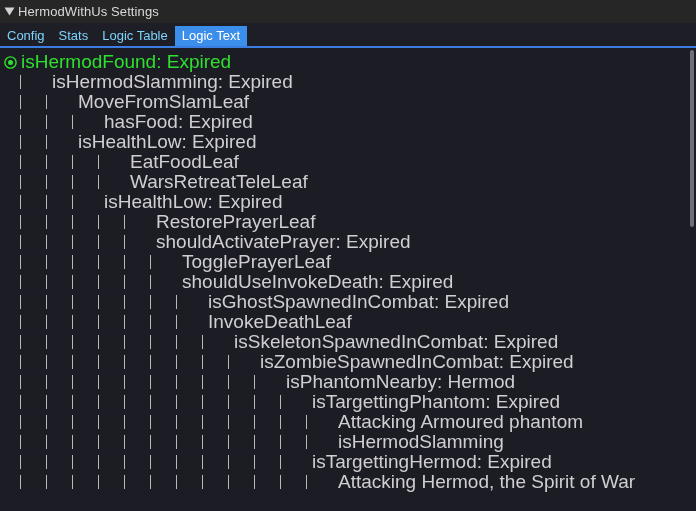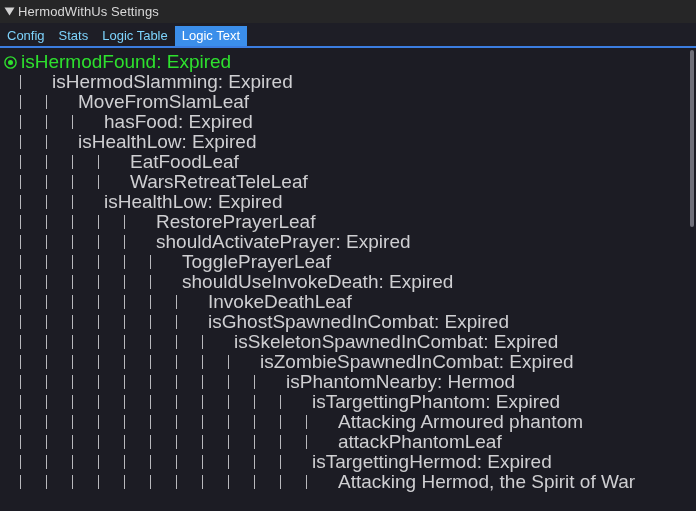--- a/index.html
+++ b/index.html
@@ -262,33 +262,33 @@
         <div class="row" style="height: 20px; line-height: 20px;">
           <span class="guides">
             <i class="guide" style="left: 20px; background: rgb(185, 185, 189);"></i>
             <i class="guide" style="left: 46px; background: rgb(185, 185, 189);"></i>
             <i class="guide" style="left: 72px; background: rgb(185, 185, 189);"></i>
             <i class="guide" style="left: 98px; background: rgb(185, 185, 189);"></i>
             <i class="guide" style="left: 124px; background: rgb(185, 185, 189);"></i>
             <i class="guide" style="left: 150px; background: rgb(185, 185, 189);"></i>
             <i class="guide" style="left: 176px; background: rgb(185, 185, 189);"></i>
           </span>
+          <span class="label" style="left: 208px; color: rgb(207, 207, 210);">isGhostSpawnedInCombat: Expired</span>
+        </div>
+        <div class="row" style="height: 20px; line-height: 20px;">
+          <span class="guides">
+            <i class="guide" style="left: 20px; background: rgb(185, 185, 189);"></i>
+            <i class="guide" style="left: 46px; background: rgb(185, 185, 189);"></i>
+            <i class="guide" style="left: 72px; background: rgb(185, 185, 189);"></i>
+            <i class="guide" style="left: 98px; background: rgb(185, 185, 189);"></i>
+            <i class="guide" style="left: 124px; background: rgb(185, 185, 189);"></i>
+            <i class="guide" style="left: 150px; background: rgb(185, 185, 189);"></i>
+            <i class="guide" style="left: 176px; background: rgb(185, 185, 189);"></i>
+          </span>
           <span class="label" style="left: 208px; color: rgb(207, 207, 210);">InvokeDeathLeaf</span>
-        </div>
-        <div class="row" style="height: 20px; line-height: 20px;">
-          <span class="guides">
-            <i class="guide" style="left: 20px; background: rgb(185, 185, 189);"></i>
-            <i class="guide" style="left: 46px; background: rgb(185, 185, 189);"></i>
-            <i class="guide" style="left: 72px; background: rgb(185, 185, 189);"></i>
-            <i class="guide" style="left: 98px; background: rgb(185, 185, 189);"></i>
-            <i class="guide" style="left: 124px; background: rgb(185, 185, 189);"></i>
-            <i class="guide" style="left: 150px; background: rgb(185, 185, 189);"></i>
-            <i class="guide" style="left: 176px; background: rgb(185, 185, 189);"></i>
-          </span>
-          <span class="label" style="left: 208px; color: rgb(207, 207, 210);">isGhostSpawnedInCombat: Expired</span>
         </div>
         <div class="row" style="height: 20px; line-height: 20px;">
           <span class="guides">
             <i class="guide" style="left: 20px; background: rgb(185, 185, 189);"></i>
             <i class="guide" style="left: 46px; background: rgb(185, 185, 189);"></i>
             <i class="guide" style="left: 72px; background: rgb(185, 185, 189);"></i>
             <i class="guide" style="left: 98px; background: rgb(185, 185, 189);"></i>
             <i class="guide" style="left: 124px; background: rgb(185, 185, 189);"></i>
             <i class="guide" style="left: 150px; background: rgb(185, 185, 189);"></i>
             <i class="guide" style="left: 176px; background: rgb(185, 185, 189);"></i>
@@ -366,21 +366,21 @@
             <i class="guide" style="left: 98px; background: rgb(185, 185, 189);"></i>
             <i class="guide" style="left: 124px; background: rgb(185, 185, 189);"></i>
             <i class="guide" style="left: 150px; background: rgb(185, 185, 189);"></i>
             <i class="guide" style="left: 176px; background: rgb(185, 185, 189);"></i>
             <i class="guide" style="left: 202px; background: rgb(185, 185, 189);"></i>
             <i class="guide" style="left: 228px; background: rgb(185, 185, 189);"></i>
             <i class="guide" style="left: 254px; background: rgb(185, 185, 189);"></i>
             <i class="guide" style="left: 280px; background: rgb(185, 185, 189);"></i>
             <i class="guide" style="left: 306px; background: rgb(185, 185, 189);"></i>
           </span>
-          <span class="label" style="left: 338px; color: rgb(207, 207, 210);">attackPhantomLeaf</span>
+          <span class="label" style="left: 338px; color: rgb(207, 207, 210);">isHermodSlamming</span>
         </div>
         <div class="row" style="height: 20px; line-height: 20px;">
           <span class="guides">
             <i class="guide" style="left: 20px; background: rgb(185, 185, 189);"></i>
             <i class="guide" style="left: 46px; background: rgb(185, 185, 189);"></i>
             <i class="guide" style="left: 72px; background: rgb(185, 185, 189);"></i>
             <i class="guide" style="left: 98px; background: rgb(185, 185, 189);"></i>
             <i class="guide" style="left: 124px; background: rgb(185, 185, 189);"></i>
             <i class="guide" style="left: 150px; background: rgb(185, 185, 189);"></i>
             <i class="guide" style="left: 176px; background: rgb(185, 185, 189);"></i>

